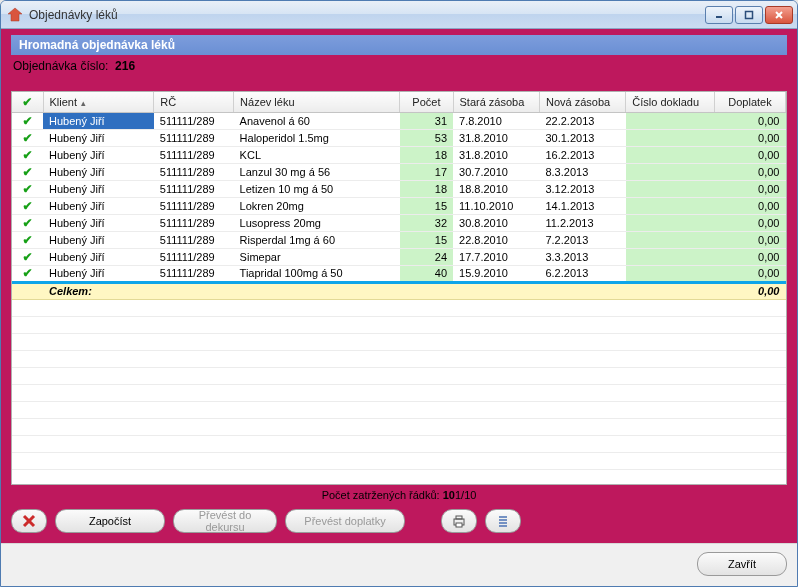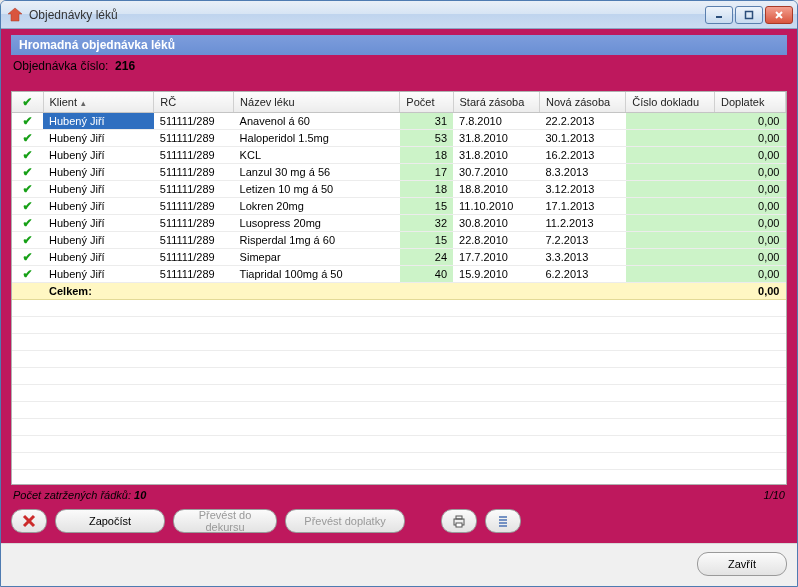--- a/index.html
+++ b/index.html
@@ -13,38 +13,38 @@
   .win-btn.close { background: linear-gradient(to bottom, #f39f8f, #d9553e); border-color: #a83a27;}
   .win-btn svg { display: block; }
   .main { flex: 1; background: #be185d; padding: 6px 10px 8px 10px; display: flex; flex-direction: column; }
   .section-title { background: linear-gradient(to bottom, #7d9ddc, #6a8fd4); color: #fff; font-weight: bold; font-size: 12px; padding: 3px 8px; margin-bottom: 4px; }
   .meta-row { display: flex; justify-content: space-between; margin-bottom: 18px; padding: 0 2px; }
   .meta-row span { font-size: 12px; }
   .meta-row b { font-weight: bold; font-size: 12px; }
   .grid-wrap { flex: 1; border: 1px solid #b0b0b0; background: #fff; overflow: hidden; display: flex; flex-direction: column; }
   table { border-collapse: collapse; width: 100%; table-layout: fixed; }
   thead th { background: linear-gradient(to bottom, #fdfdfd, #ececec); border-right: 1px solid #d0d0d0; border-bottom: 1px solid #c4c4c4; padding: 3px 6px; text-align: left; font-weight: normal; color: #222; height: 20px; white-space: nowrap; overflow: hidden; }
-  thead th.num { text-align: left; }
+  thead th.num { text-align: center; }
   tbody td { border-bottom: 1px solid #ececec; padding: 1px 6px; height: 17px; white-space: nowrap; overflow: hidden; }
   .col-check { width: 28px; text-align: center;}
   .col-klient { width: 100px; }
   .col-rc { width: 72px; }
   .col-nazev { width: 150px; }
   .col-pocet { width: 48px; text-align: right; }
   .col-stara { width: 78px; }
   .col-nova { width: 78px; }
   .col-cislo { width: 80px; }
   .col-dop { width: 64px; text-align: right; }
   .cell-green { background: #ccf3c8; text-align: right; padding-right: 6px;}
   .cell-greenL { background: #ccf3c8; }
   .check-ico { color: #17a017; font-weight: bold; font-size: 12px; display:inline-block; line-height:1;}
   .row-selected td:nth-child(2) { background: #2f6fc0; color: #fff; }
-  .row-total td { background: #fff7c3; font-weight: bold; border-top:1px solid #0ea5e9; border-bottom:1px solid #e3da96;}
+  .row-total td { background: #fff7c3; font-weight: bold; border-top:3px solid #0ea5e9; border-bottom:1px solid #e3da96;font-style:italic;}
   .empty-row td { border-bottom: 1px solid #ececec; height:17px; }
-  .footer-line { display: flex; justify-content: space-between; padding: 4px 2px 2px 2px; font-size:12px;font-style:italic;}
+  .footer-line { display: flex; justify-content: center; padding: 4px 2px 2px 2px; font-size:12px;}
   .button-row { display: flex; align-items: center; gap: 8px; padding: 6px 0 2px 0; }
   .btn { height: 24px; border: 1px solid #9a9a9a; border-radius: 11px; background: linear-gradient(to bottom, #fbfbfb, #e3e3e3); padding: 0 14px; display: inline-flex; align-items:center; justify-content:center; cursor:pointer;}
   .btn:disabled, .btn.disabled { color: #999; cursor: default; }
   .btn.icon-only { width: 36px; padding:0; }
   .btn.close-btn { width: 90px;}
   .bottom-bar { display:flex; justify-content:flex-end; padding: 8px 10px 10px 10px; background:#f0f0f0; border-top:1px solid #d8d8d8;}
   .sort-arrow { font-size:9px; color:#666; margin-left:4px;}
 </style>
 </head>
 <body>
@@ -166,21 +166,21 @@
               <td class="col-cislo cell-greenL"></td>
               <td class="col-dop cell-green">0,00</td>
             </tr>
             <tr>
               <td class="col-check" style="text-align:center"><span class="check-ico">✔</span></td>
               <td class="col-klient">Hubený Jiří</td>
               <td class="col-rc">511111/289</td>
               <td class="col-nazev">Lokren 20mg</td>
               <td class="col-pocet cell-green">15</td>
               <td class="col-stara">11.10.2010</td>
-              <td class="col-nova">17.1.2013</td>
+              <td class="col-nova">14.1.2013</td>
               <td class="col-cislo cell-greenL"></td>
               <td class="col-dop cell-green">0,00</td>
             </tr>
             <tr>
               <td class="col-check" style="text-align:center"><span class="check-ico">✔</span></td>
               <td class="col-klient">Hubený Jiří</td>
               <td class="col-rc">511111/289</td>
               <td class="col-nazev">Lusopress 20mg</td>
               <td class="col-pocet cell-green">32</td>
               <td class="col-stara">30.8.2010</td>

